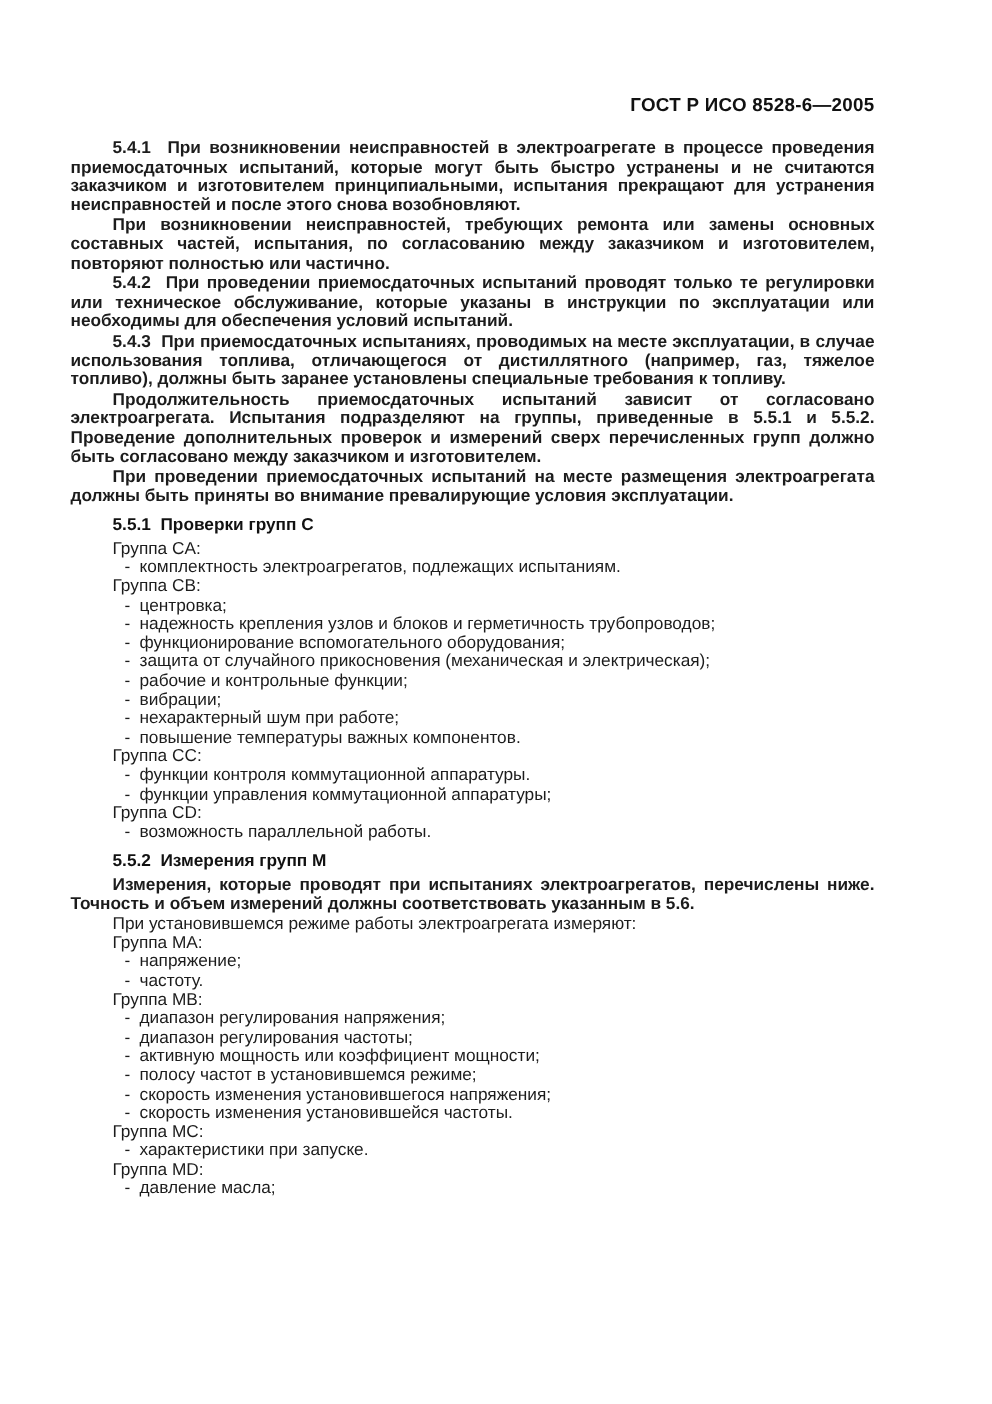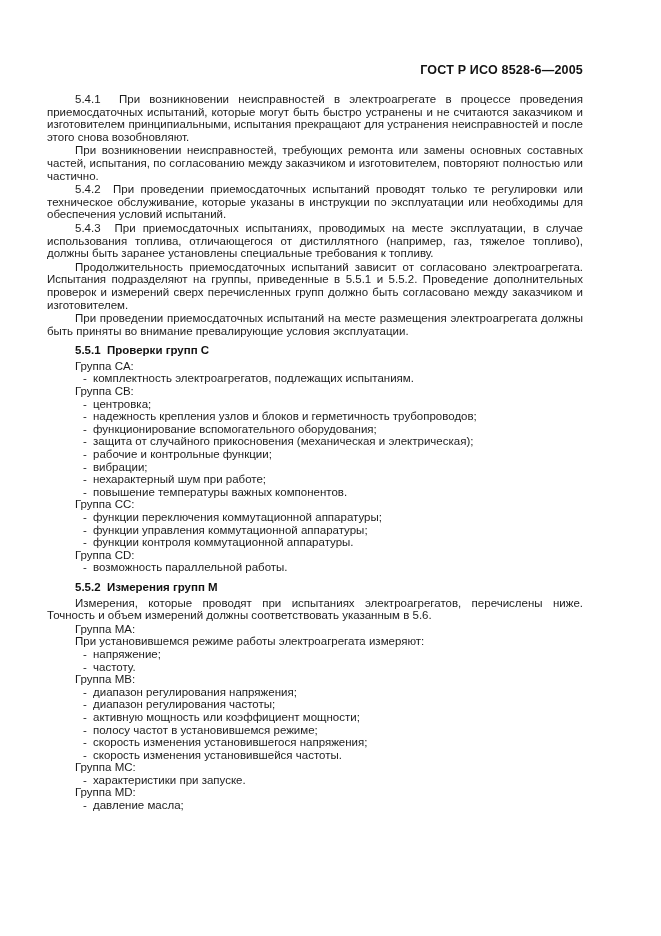--- a/index.html
+++ b/index.html
@@ -41,20 +41,21 @@
     font-weight: bold;
     margin: 7px 0 3px 0 !important;
     padding-left: 28px !important;
     color: #111;
   }
   .heading.first { margin-top: 0 !important; }
   .para {
     text-align: justify;
     text-indent: 28px;
     margin-bottom: 1px !important;
+    font-weight: bold;
   }
   .line {
     padding-left: 28px !important;
   }
   .item {
     padding-left: 36px !important;
     text-align: justify;
   }
   .item .dash {
     display: inline-block;
@@ -89,29 +90,28 @@
       <p class="line">Группа CB:</p>
       <p class="item"><span class="dash">-</span><span>центровка;</span></p>
       <p class="item"><span class="dash">-</span><span>надежность крепления узлов и блоков и герметичность трубопроводов;</span></p>
       <p class="item"><span class="dash">-</span><span>функционирование вспомогательного оборудования;</span></p>
       <p class="item"><span class="dash">-</span><span>защита от случайного прикосновения (механическая и электрическая);</span></p>
       <p class="item"><span class="dash">-</span><span>рабочие и контрольные функции;</span></p>
       <p class="item"><span class="dash">-</span><span>вибрации;</span></p>
       <p class="item"><span class="dash">-</span><span>нехарактерный шум при работе;</span></p>
       <p class="item"><span class="dash">-</span><span>повышение температуры важных компонентов.</span></p>
       <p class="line">Группа CC:</p>
-      <p class="item"><span class="dash">-</span><span>функции переключения коммутационной аппаратуры;</span></p>
+      <p class="item"><span class="dash">-</span><span>функции контроля коммутационной аппаратуры.</span></p>
       <p class="item"><span class="dash">-</span><span>функции управления коммутационной аппаратуры;</span></p>
-      <p class="item"><span class="dash">-</span><span>функции контроля коммутационной аппаратуры.</span></p>
       <p class="line">Группа CD:</p>
       <p class="item"><span class="dash">-</span><span>возможность параллельной работы.</span></p>
       <p class="heading">5.5.2&nbsp; Измерения групп M</p>
       <p class="para">Измерения, которые проводят при испытаниях электроагрегатов, перечислены ниже. Точность и объем измерений должны соответствовать указанным в 5.6.</p>
+      <p class="line">При установившемся режиме работы электроагрегата измеряют:</p>
       <p class="line">Группа MA:</p>
-      <p class="line">При установившемся режиме работы электроагрегата измеряют:</p>
       <p class="item"><span class="dash">-</span><span>напряжение;</span></p>
       <p class="item"><span class="dash">-</span><span>частоту.</span></p>
       <p class="line">Группа MB:</p>
       <p class="item"><span class="dash">-</span><span>диапазон регулирования напряжения;</span></p>
       <p class="item"><span class="dash">-</span><span>диапазон регулирования частоты;</span></p>
       <p class="item"><span class="dash">-</span><span>активную мощность или коэффициент мощности;</span></p>
       <p class="item"><span class="dash">-</span><span>полосу частот в установившемся режиме;</span></p>
       <p class="item"><span class="dash">-</span><span>скорость изменения установившегося напряжения;</span></p>
       <p class="item"><span class="dash">-</span><span>скорость изменения установившейся частоты.</span></p>
       <p class="line">Группа MC:</p>

